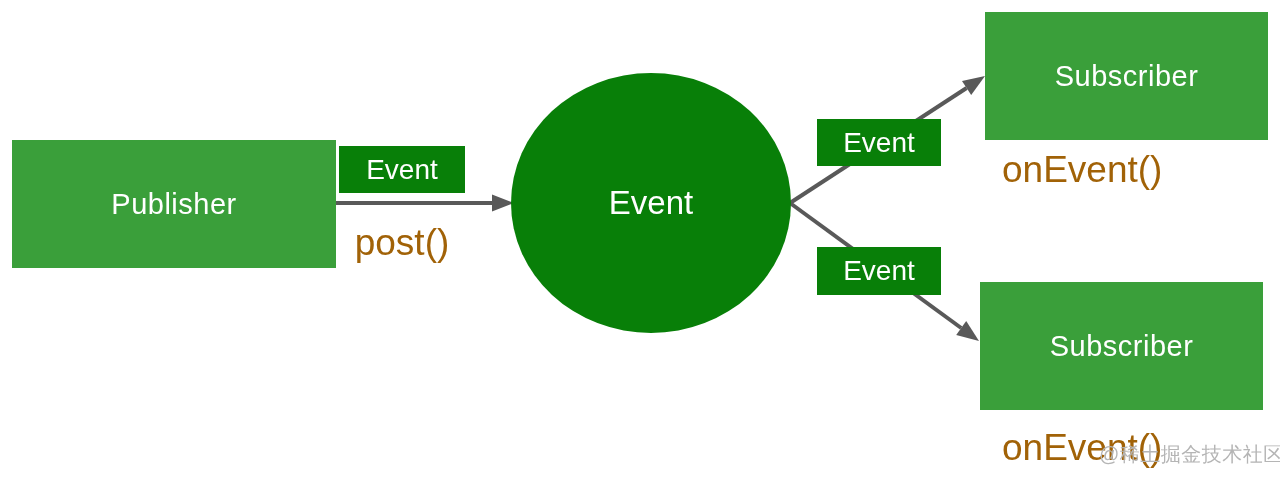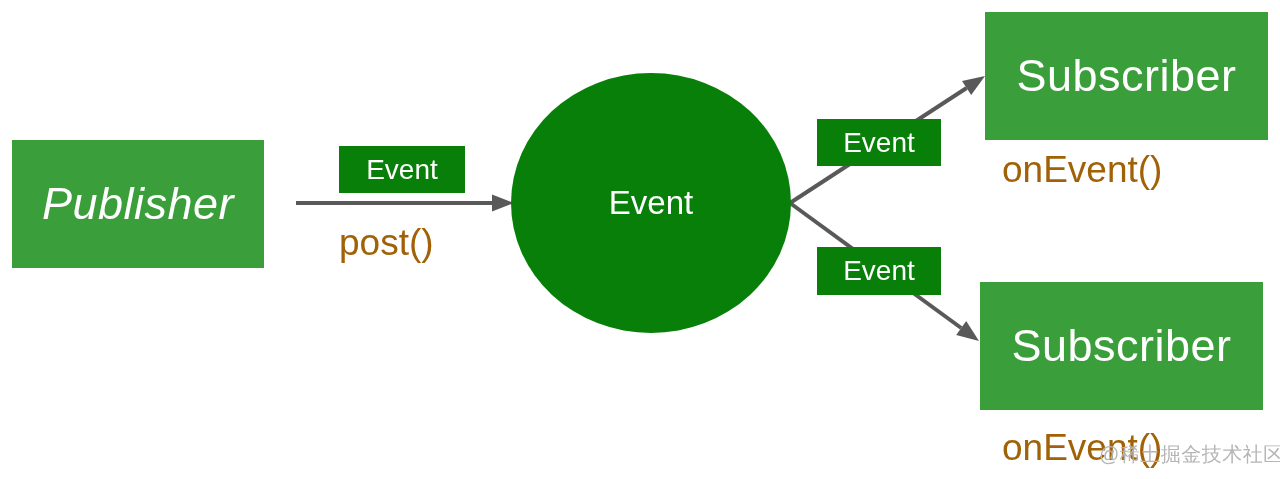--- a/index.html
+++ b/index.html
@@ -24,26 +24,26 @@
     z-index: 1;
     pointer-events: none;
   }
   .node-box {
     position: absolute;
     background: #3a9f3a;
     color: #ffffff;
     display: flex;
     align-items: center;
     justify-content: center;
-    font-size: 45px;
+    font-size: 29px;
     font-weight: 300;
     z-index: 2;
     letter-spacing: 0.5px;
   }
-  .publisher-box  { left: 12px;  top: 140px; width: 252px; height: 128px; font-style: italic; }
+  .publisher-box  { left: 12px;  top: 140px; width: 324px; height: 128px; }
   .subscriber-top { left: 985px; top: 12px;  width: 283px; height: 128px; }
   .subscriber-bot { left: 980px; top: 282px; width: 283px; height: 128px; }
 
   .event-badge {
     position: absolute;
     background: #087f08;
     color: #ffffff;
     display: flex;
     align-items: center;
     justify-content: center;
@@ -74,21 +74,21 @@
   }
 
   .method-label {
     position: absolute;
     color: #a16207;
     font-size: 37px;
     font-weight: 300;
     z-index: 2;
     white-space: nowrap;
   }
-  .post-label    { left: 339px; top: 222px; width: 126px; text-align: left; }
+  .post-label    { left: 339px; top: 222px; width: 126px; text-align: center; }
   .onevent-top   { left: 1002px; top: 149px; }
   .onevent-bot   { left: 1002px; top: 427px; }
 
   .watermark {
     position: absolute;
     left: 1099px; top: 441px;
     color: #b5b5b5;
     font-size: 20px;
     font-weight: 400;
     z-index: 4;

